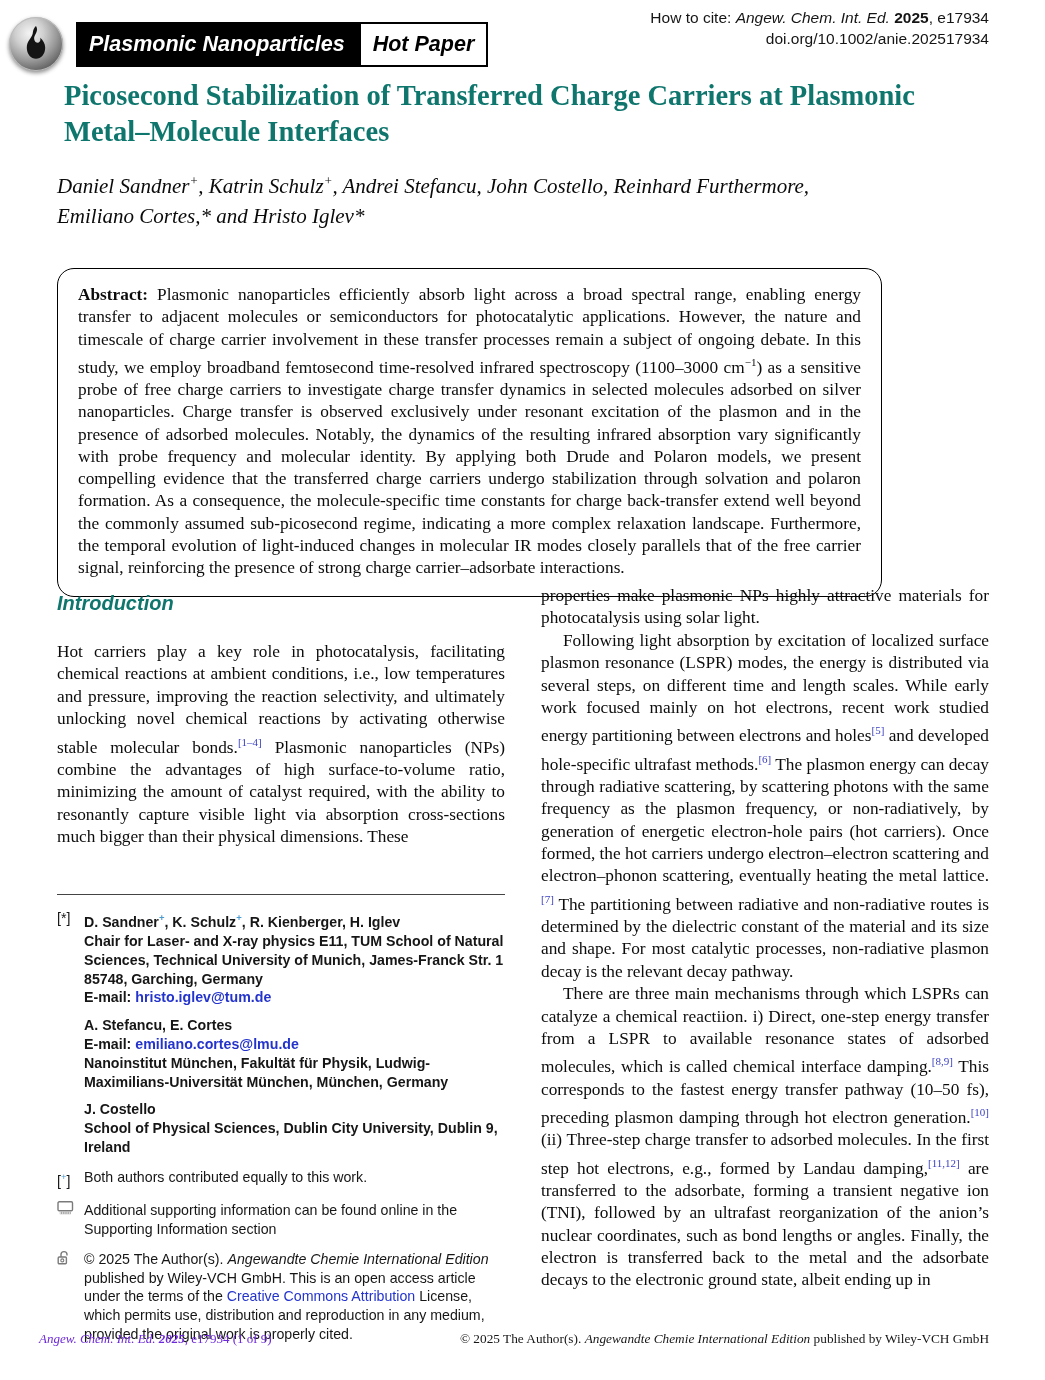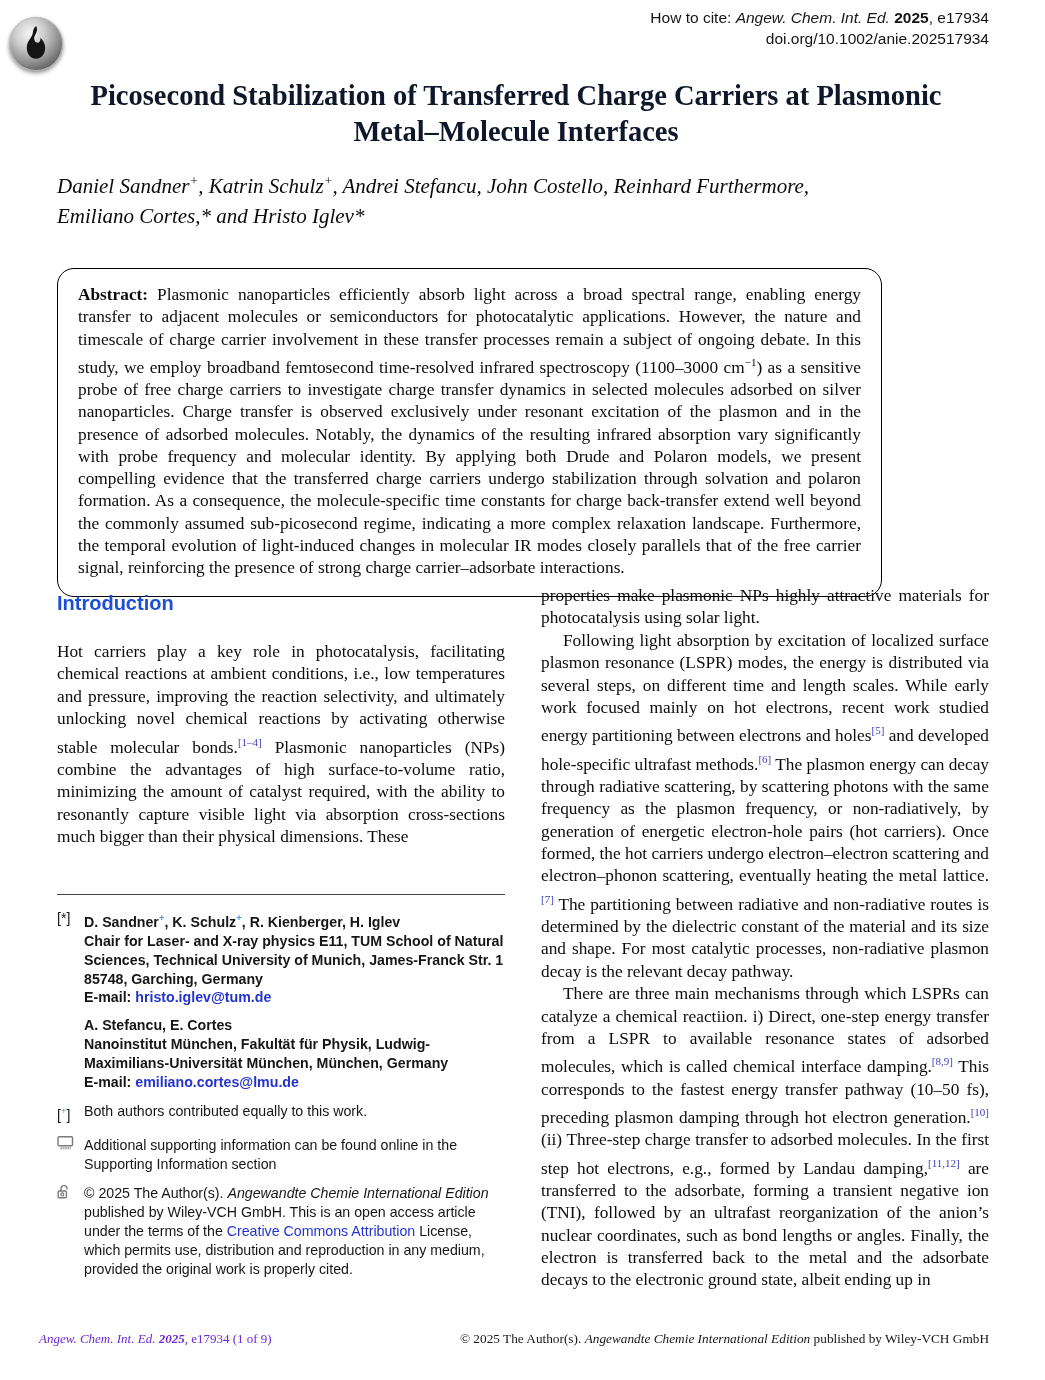--- a/index.html
+++ b/index.html
@@ -20,39 +20,39 @@
     box-shadow:0 2px 4px rgba(0,0,0,0.45), inset 0 0 0 1px #bdbdbd; }
   .logo svg { position:absolute; left:0; top:0; }
 
   
   .badge { position:absolute; left:76px; top:22px; height:45px; display:flex; align-items:stretch;
     font-family:"Liberation Sans", sans-serif; font-style:italic; font-weight:bold; font-size:21.5px; }
   .badge-cat { background:#000; color:#fff; display:flex; align-items:center; padding:0 14px 0 13px; }
   .badge-type { background:#fff; color:#000; border:2px solid #000; display:flex; align-items:center; padding:0 12px; }
 
   
-  .title { position:absolute; left:41px; top:78px; width:950px; font-weight:bold;
-    font-size:28.5px; line-height:36px; color:#0f172a;text-align:center; }
+  .title { position:absolute; left:64px; top:78px; width:950px; font-weight:bold;
+    font-size:28.5px; line-height:36px; color:#0f766e; }
   .title .block { display:block; }
   .authors { position:absolute; left:57px; top:166px; width:950px; font-style:italic;
     font-size:21px; line-height:30px; color:#0a0a0a; }
   .authors sup { font-size:13px; }
 
   
   .abstract-box { position:absolute; left:57px; top:268px; width:825px; min-height:288px;
     border:1.6px solid #000; border-radius:17px; padding:15px 20px 16px 20px; background:#fff; }
   .abstract-text { font-size:17.3px; line-height:22.3px; text-align:justify; color:#0c0c0c; }
   .abstract-text .abs-label { font-weight:bold; }
   .abstract-text sup { font-size:11px; }
 
   
   .col-left  { position:absolute; left:57px;  top:592px; width:448px; }
   .col-right { position:absolute; left:541px; top:585px; width:448px; }
-  .section-heading { font-family:"Liberation Sans", sans-serif; font-weight:bold; 
-    font-size:20px; color:#1d4ed8; }
+  .section-heading { font-family:"Liberation Sans", sans-serif; font-weight:bold; font-style:italic;
+    font-size:20px; color:#0f766e; }
   .body-p { font-size:17.3px; line-height:22.4px; text-align:justify; color:#0c0c0c; }
   .col-left .body-p { margin-top:26px; }
   .indent { text-indent:22px; }
   sup.ref { font-size:11px; color:#3a3fc0; }
 
   
   .fn-rule { border:none; border-top:1.2px solid #444; margin:46px 0 14px 0; width:100%; }
   .footnotes { font-family:"Liberation Sans", sans-serif; font-size:14.2px; line-height:18.8px; color:#161616; }
   .fn-row { display:flex; margin-bottom:11px; }
   .fn-marker { width:27px; flex:0 0 27px; }
@@ -79,20 +79,24 @@
     <div><span>How to cite: </span><span class="it">Angew. Chem. Int. Ed. </span><span class="bd">2025</span><span>, e17934</span></div>
     <div class="doi-line">doi.org/10.1002/anie.202517934</div>
   </div>
 
   <div class="logo">
     <svg width="54" height="54" viewBox="0 0 54 54">
       <path d="M27 9 c3.5 5.5 -2.5 8.5 -1.8 13.2 c.5 2.8 2.7 4.1 4.4 3.4 c1.6 -.6 2.2 -2.6 1.6 -4.8 c2.9 2.4 5 6 5 9.9 c0 6.4 -4.2 11 -9.2 11 s-9.2 -4.6 -9.2 -11 c0 -6.9 4.7 -9 5.8 -13.6 c.6 -2.4 .2 -5.1 3.4 -8.1 z" fill="#141414"></path>
     </svg>
   </div>
 
+  <div class="badge">
+    <div class="badge-cat">Plasmonic Nanoparticles</div>
+    <div class="badge-type">Hot Paper</div>
+  </div>
 
   <h1 class="title">
     <span class="block">Picosecond Stabilization of Transferred Charge Carriers at Plasmonic</span>
     <span class="block">Metal–Molecule Interfaces</span>
   </h1>
 
   <div class="authors">
     <span>Daniel Sandner</span><sup>+</sup><span>, Katrin Schulz</span><sup>+</sup><span>, Andrei Stefancu, John Costello, Reinhard Furthermore,</span><br>
     <span>Emiliano Cortes,* and Hristo Iglev*</span>
   </div>
@@ -112,22 +116,26 @@
       <div class="fn-row">
         <div class="fn-marker">[*]</div>
         <div class="fn-body">
           <div class="fn-group">
             <div><span>D. Sandner</span><sup class="fn-sup">+</sup><span>, K. Schulz</span><sup class="fn-sup">+</sup><span>, R. Kienberger, H. Iglev</span></div>
             <div>Chair for Laser- and X-ray physics E11, TUM School of Natural Sciences, Technical University of Munich, James-Franck Str. 1 85748, Garching, Germany</div>
             <div><span>E-mail: </span><span class="link">hristo.iglev@tum.de</span></div>
           </div>
           <div class="fn-group">
             <div>A. Stefancu, E. Cortes</div>
+            <div><span>E-mail: </span><span class="link">emiliano.cortes@lmu.de</span></div>
             <div>Nanoinstitut München, Fakultät für Physik, Ludwig-Maximilians-Universität München, München, Germany</div>
-            <div><span>E-mail: </span><span class="link">emiliano.cortes@lmu.de</span></div>
+          </div>
+          <div class="fn-group">
+            <div>J. Costello</div>
+            <div>School of Physical Sciences, Dublin City University, Dublin 9, Ireland</div>
           </div>
         </div>
       </div>
 
       <div class="fn-row">
         <div class="fn-marker"><span>[</span><sup class="fn-sup">+</sup><span>]</span></div>
         <div class="fn-body">Both authors contributed equally to this work.</div>
       </div>
 
       <div class="fn-row">

